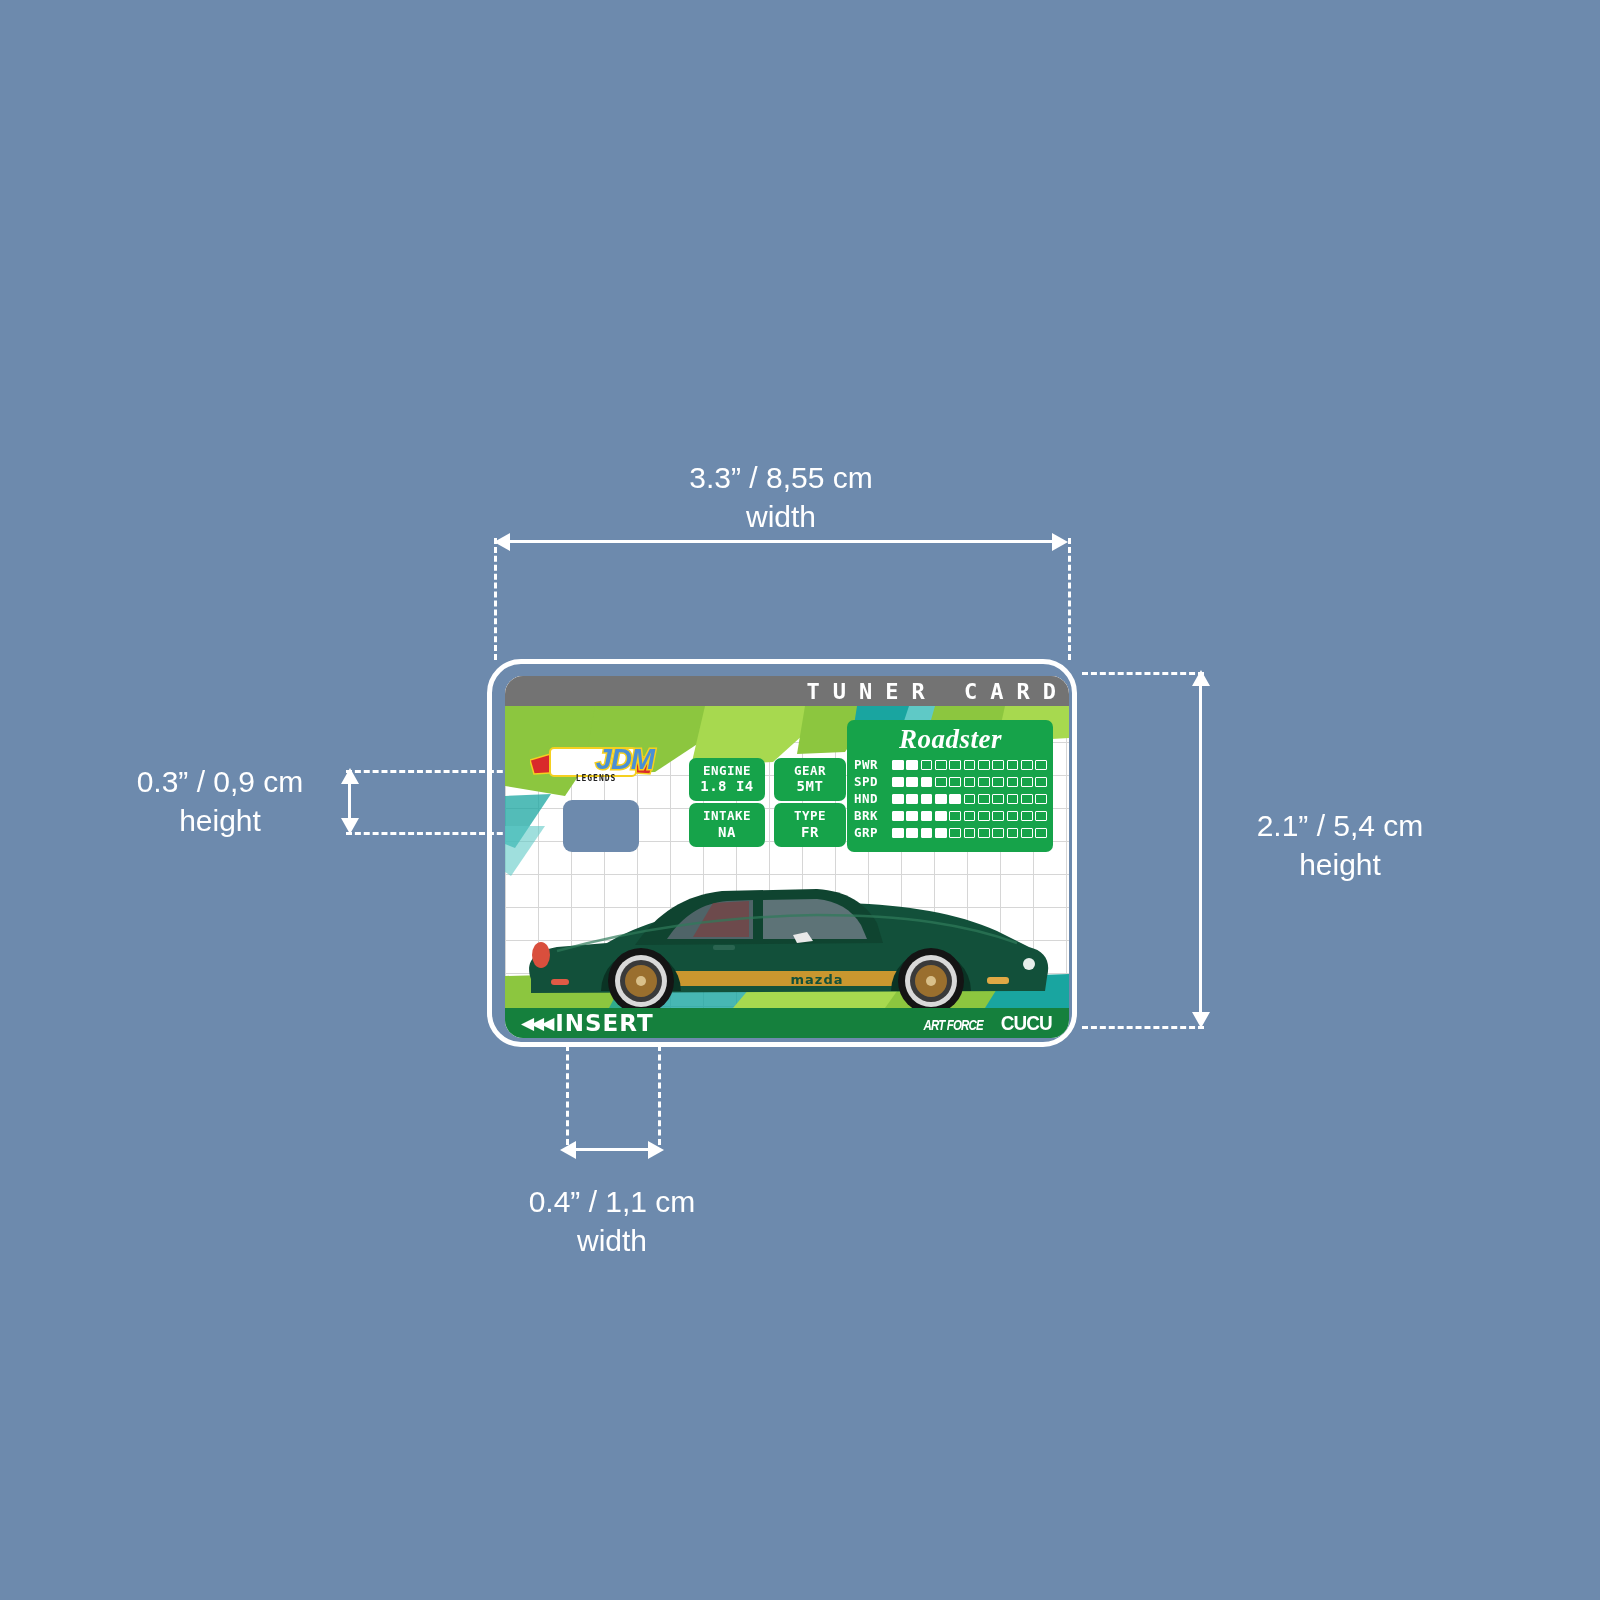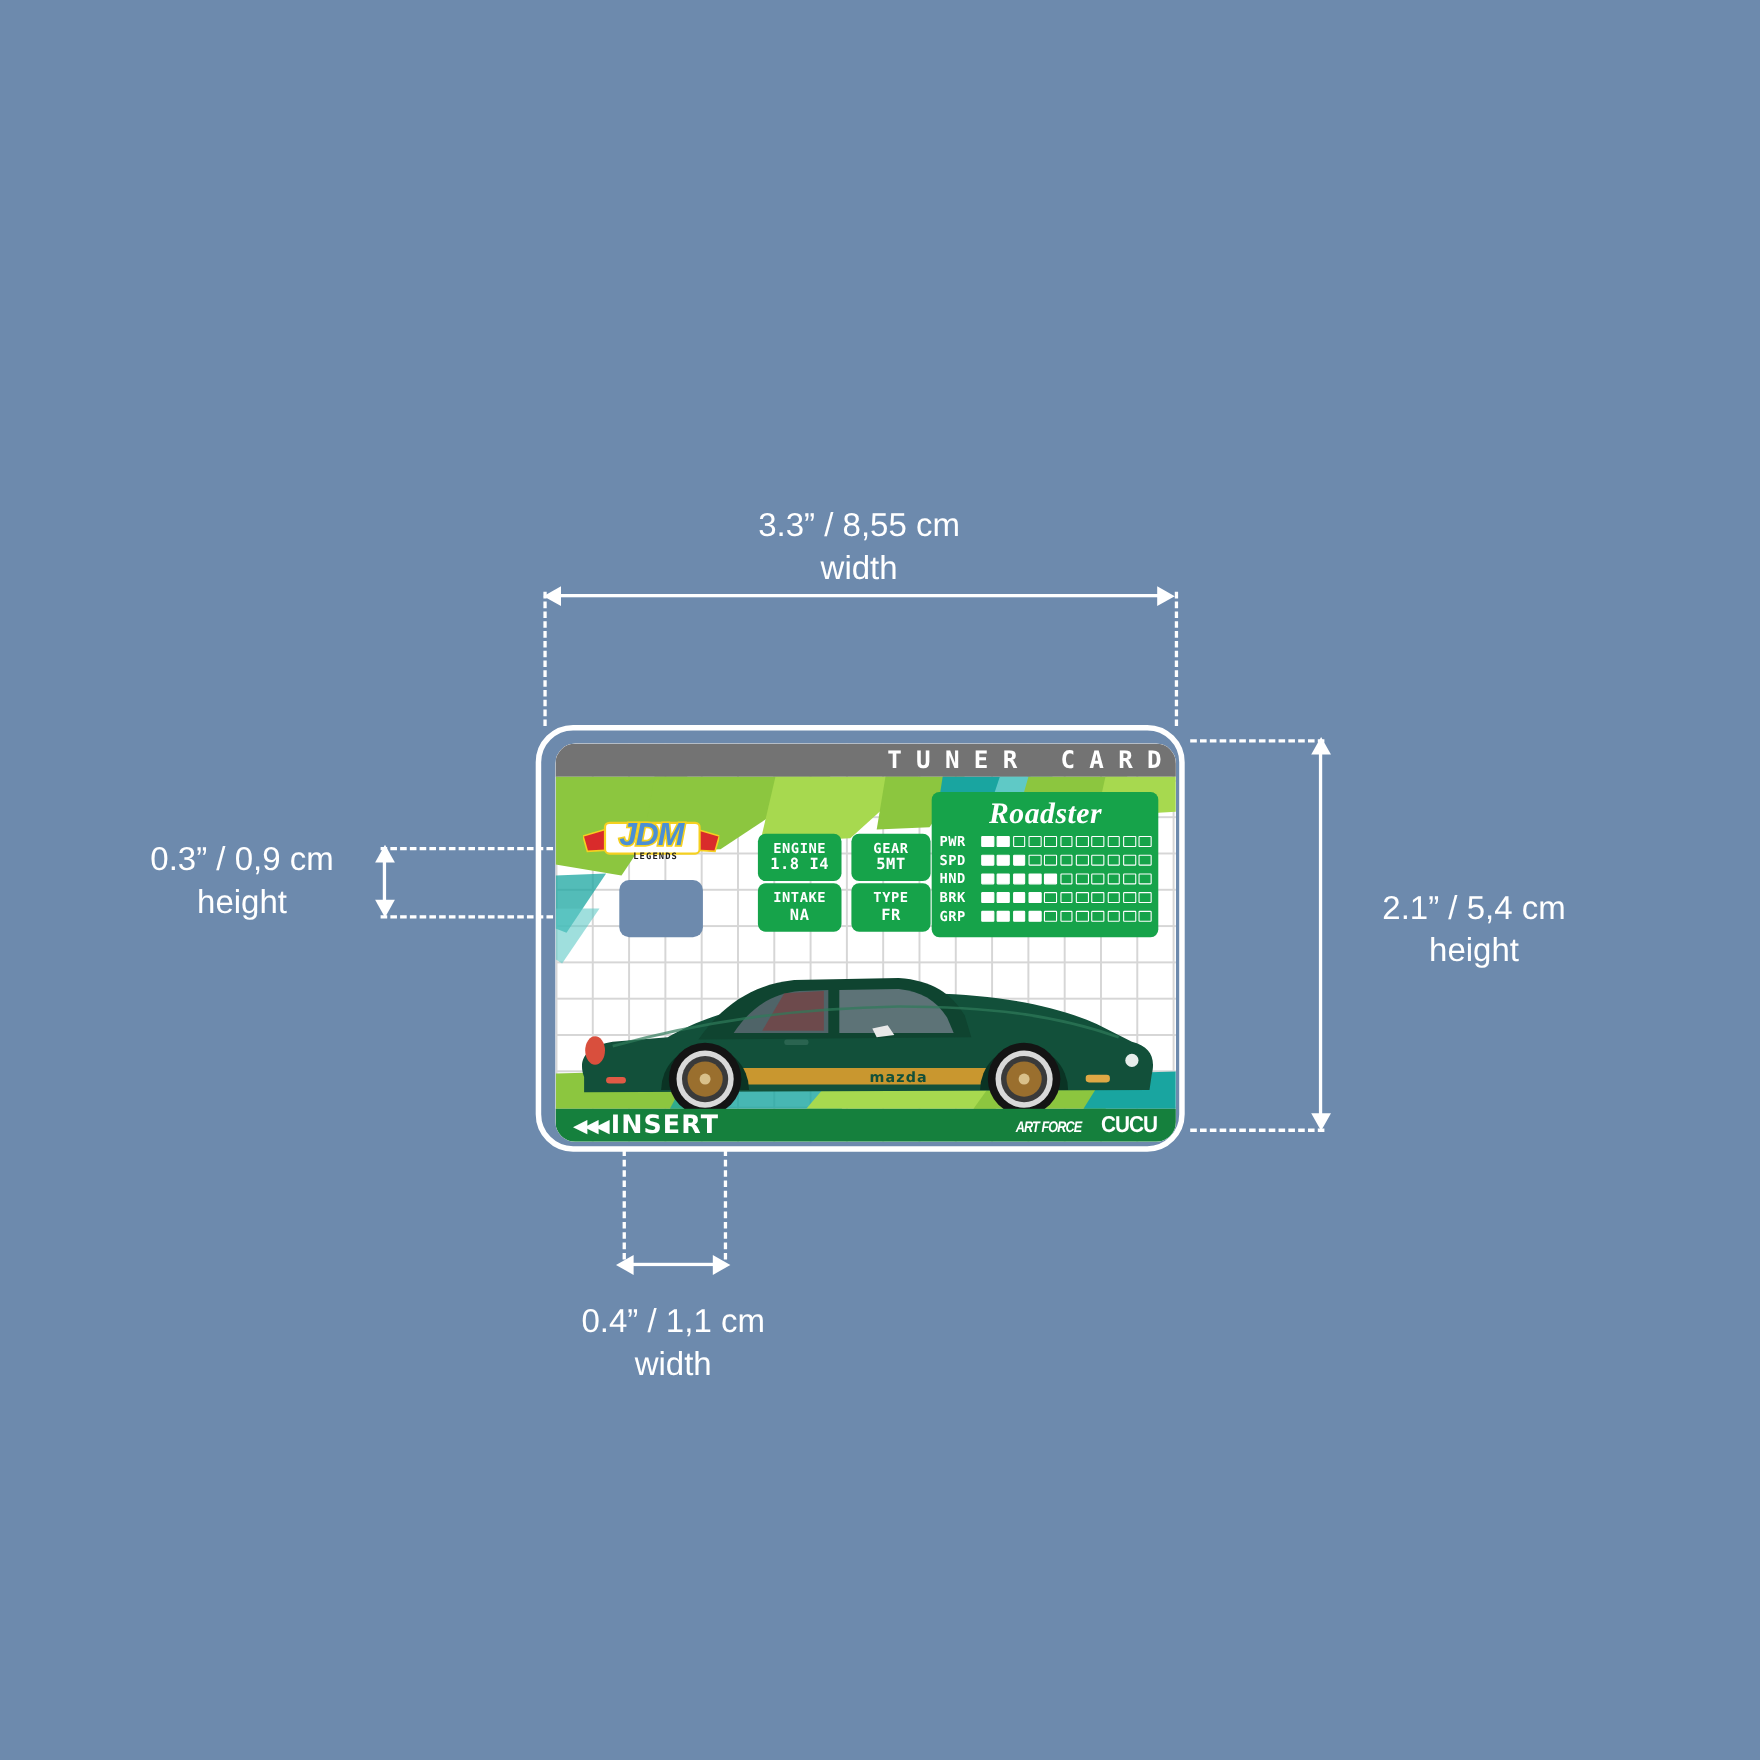--- a/index.html
+++ b/index.html
@@ -81,21 +81,21 @@
   }
   .ftr-arrows { color: #ffffff; font-size: 17px; letter-spacing: -3px; margin-left: 16px; }
   .ftr-insert { color: #ffffff; font-size: 23px; font-weight: 700; letter-spacing: 1px; margin-left: 4px; font-family: "DejaVu Sans", sans-serif; }
   .ftr-brand { margin-left: auto; margin-right: 14px; display: flex; align-items: baseline; gap: 9px; }
   .brand-a { color: #ffffff; font-size: 14px; font-weight: 700; font-style: italic; letter-spacing: -1px; transform: scaleX(0.82); }
   .brand-b { color: #ffffff; font-size: 21px; font-weight: 700; letter-spacing: -1px; transform: scaleX(0.9); }
 
   
   .jdm { position: absolute; left: 25px; top: 66px; width: 124px; height: 46px; }
   .jdm-text {
-    position: absolute; left: 0; top: 0; width: 124px; text-align: center;
+    position: absolute; left: 0; top: 0; width: 124px; text-align: right;
     font-size: 29px; font-weight: 700; font-style: italic;
     color: #4a8fd4;
     -webkit-text-stroke: 3px #f5d020;
     paint-order: stroke fill;
     letter-spacing: -1px; line-height: 34px;
   }
   .jdm-sub {
     position: absolute; left: 26px; top: 32px; width: 80px; text-align: center;
     font-size: 8px; font-weight: 700; color: #222; letter-spacing: 1px;
     font-family: "DejaVu Sans Mono", monospace;

